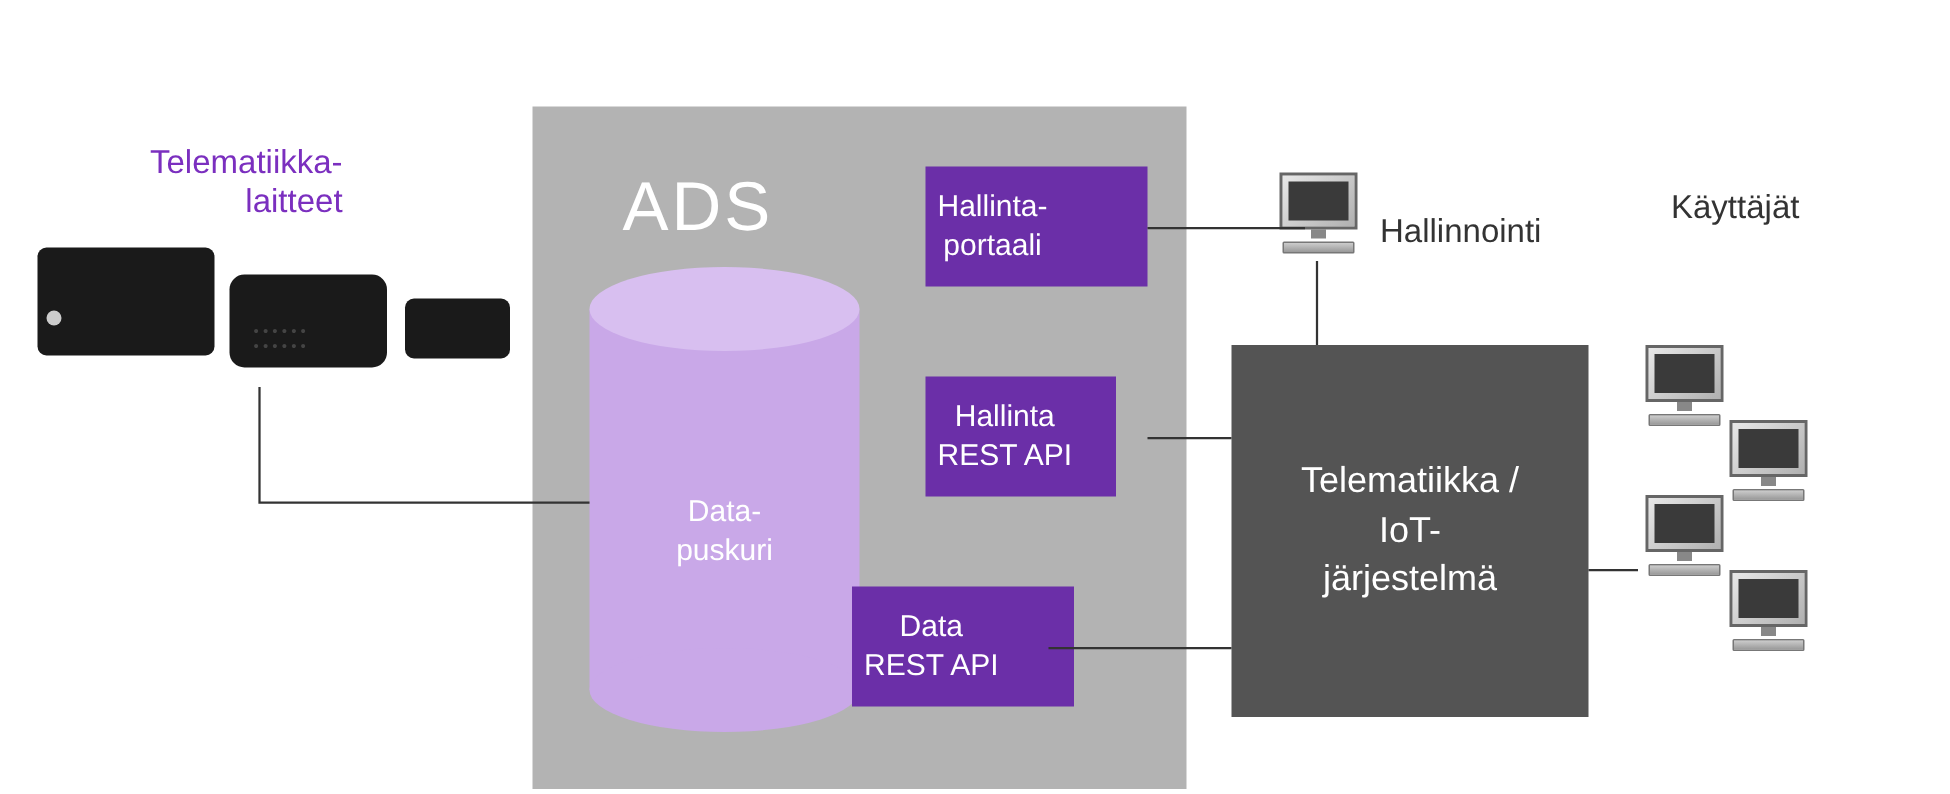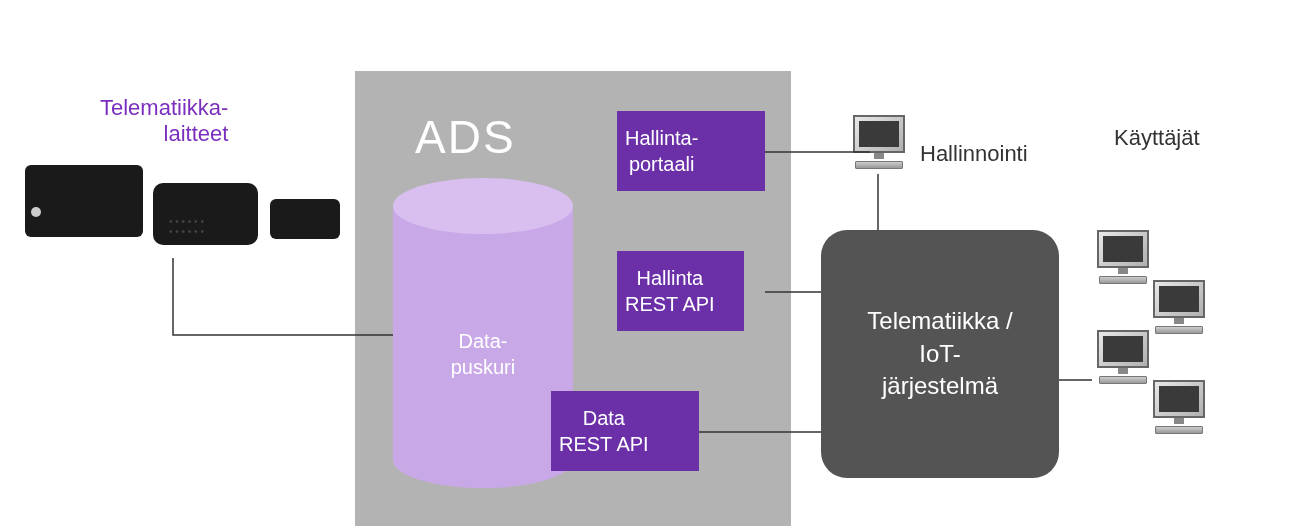--- a/index.html
+++ b/index.html
@@ -119,37 +119,36 @@
     text-align: center;
     display: flex;
     align-items: center;
     justify-content: flex-start;
     font-size: 20px;
     line-height: 1.3;
     padding: 8px;
   }
   .api1 { left: 262px; top: 40px; width: 148px; height: 80px; }
   .api2 { left: 262px; top: 180px; width: 127px; height: 80px; }
-  .api3 { left: 196px; top: 320px; width: 148px; height: 80px; }
+  .api3 { left: 213px; top: 320px; width: 148px; height: 80px; }
   .system-box {
     position: absolute;
     left: 821px;
     top: 230px;
     width: 238px;
     height: 248px;
     background: #545454;
     color: #fff;
     text-align: center;
     display: flex;
     align-items: center;
     justify-content: center;
     font-size: 24px;
     line-height: 1.35;
     padding: 16px;
-    border-radius: 26px;
   }
   .admin-label {
     top: 125px;
     left: 920px;
     margin-top: 16px;
   }
   .users-label {
     top: 125px;
     left: 1114px;
   }

